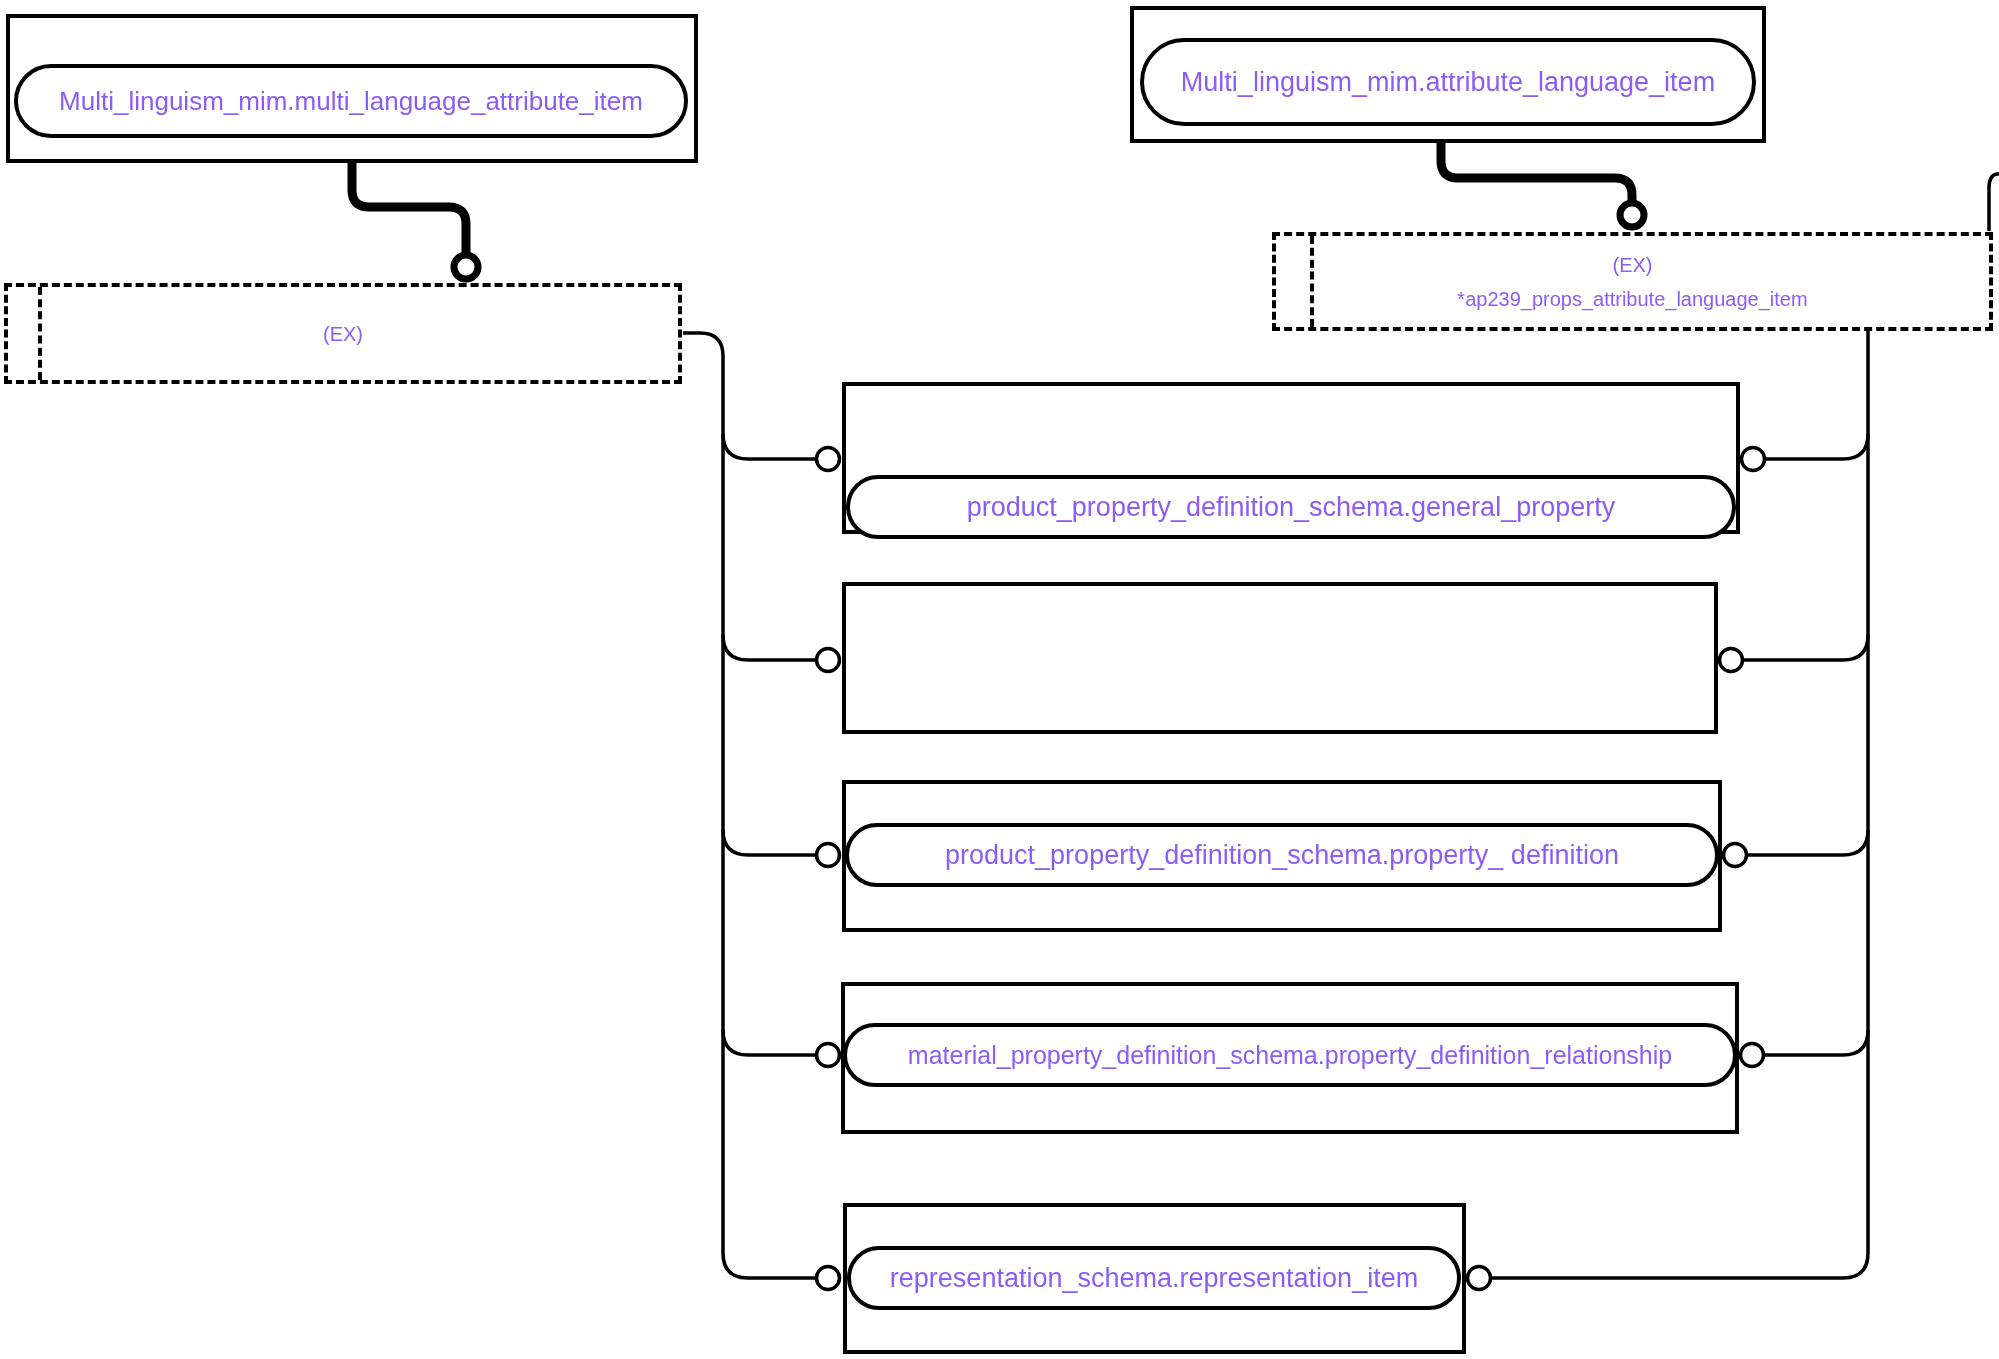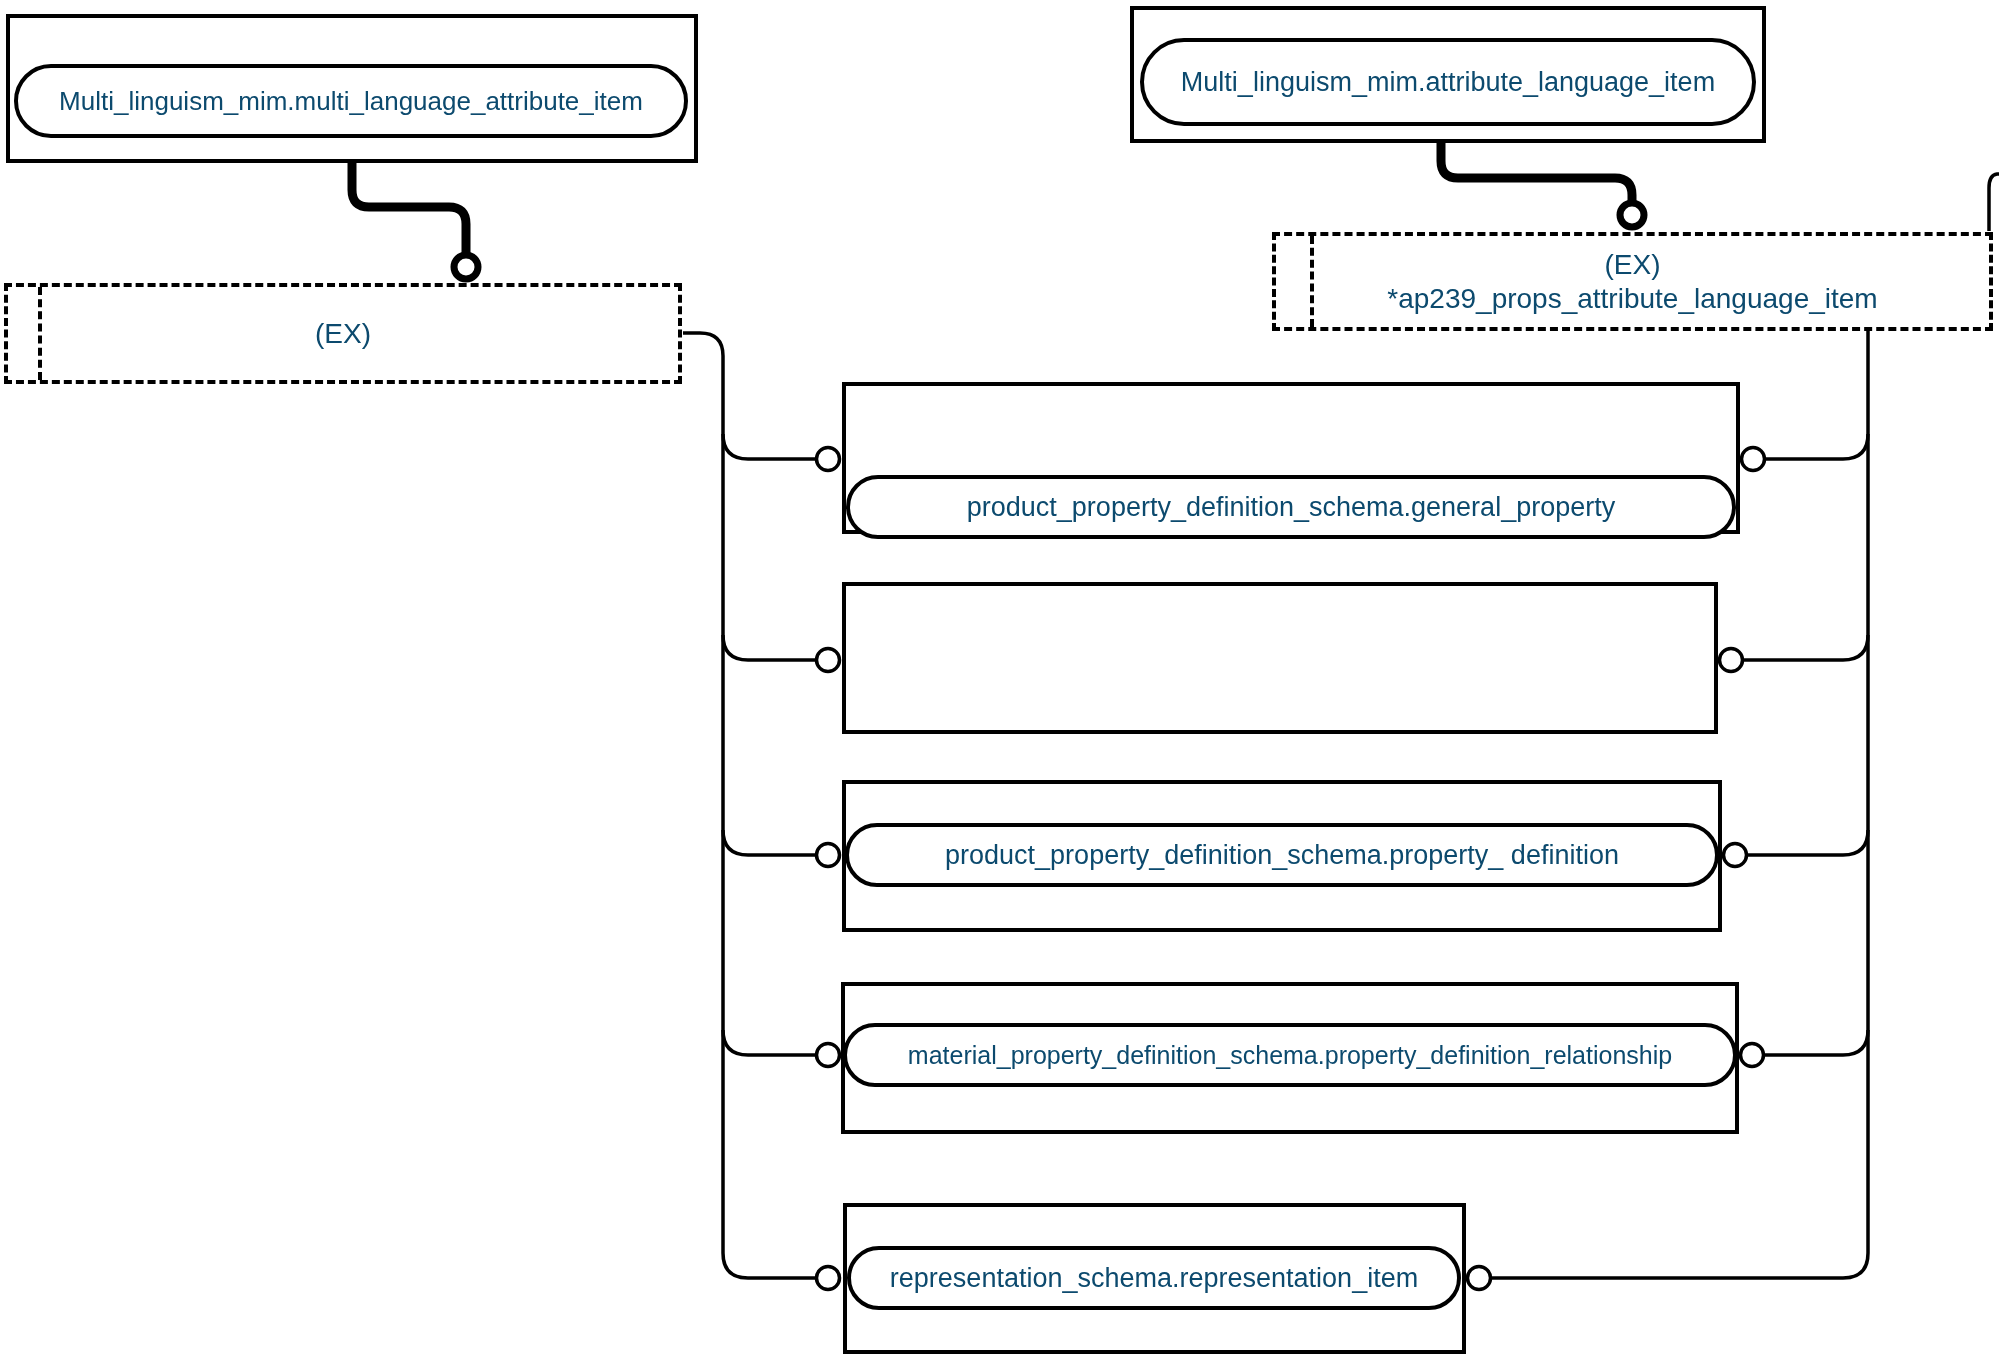--- a/index.html
+++ b/index.html
@@ -1,27 +1,27 @@
 <!DOCTYPE html>
 <html><head>
 <meta charset="utf-8">
 <style>
   html,body{margin:0;padding:0;background:#ffffff;}
   #canvas{
     position:relative;width:1999px;height:1359px;background:#ffffff;
-    font-family:"Liberation Sans", sans-serif;color:#0c4a6e;overflow:hidden;
+    font-family:"Liberation Sans", sans-serif;color:#8b5cf6;overflow:hidden;
   }
   #wires{position:absolute;left:0;top:0;width:1999px;height:1359px;}
   .rect{
     position:absolute;box-sizing:border-box;border:4px solid #000;background:#fff;
   }
   .dashed{
     position:absolute;box-sizing:border-box;border:4px dashed #000;background:#fff;
     display:flex;flex-direction:column;align-items:center;justify-content:center;
-    text-align:center;line-height:34px;font-size:28px;
+    text-align:center;line-height:34px;font-size:20px;
   }
   .stadium{
     position:absolute;box-sizing:border-box;border:4px solid #000;background:#fff;
     border-radius:999px;display:flex;align-items:center;justify-content:center;
     white-space:nowrap;overflow:hidden;
   }
   .f27{font-size:27px;}
   .f26{font-size:26px;}
   .f25{font-size:25px;}
   .innerbar{position:absolute;top:0;bottom:0;border-left:4px dashed #000;}

